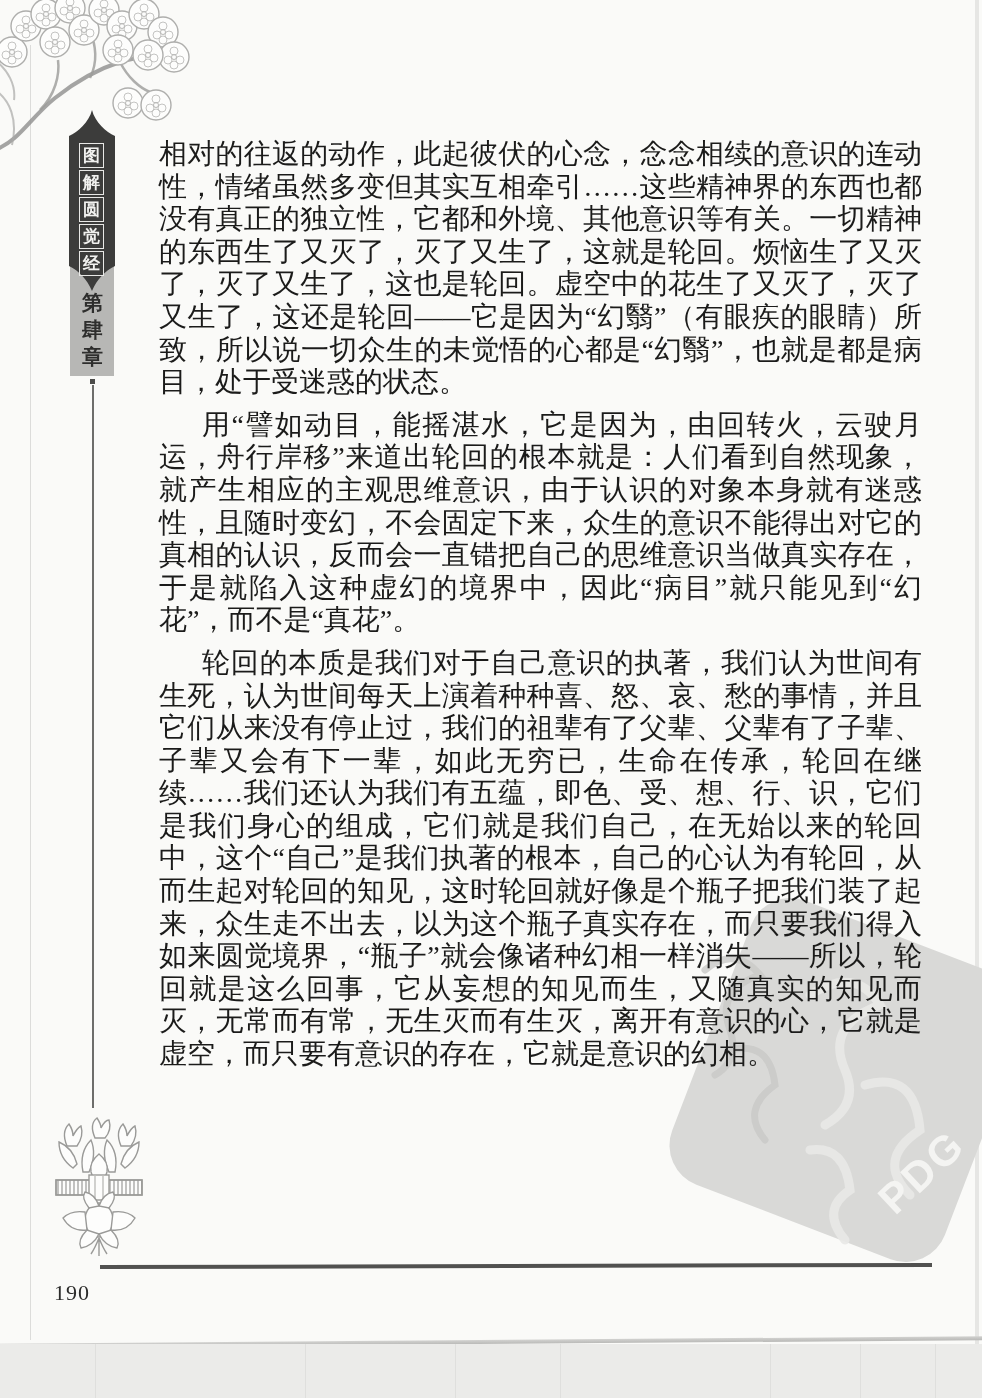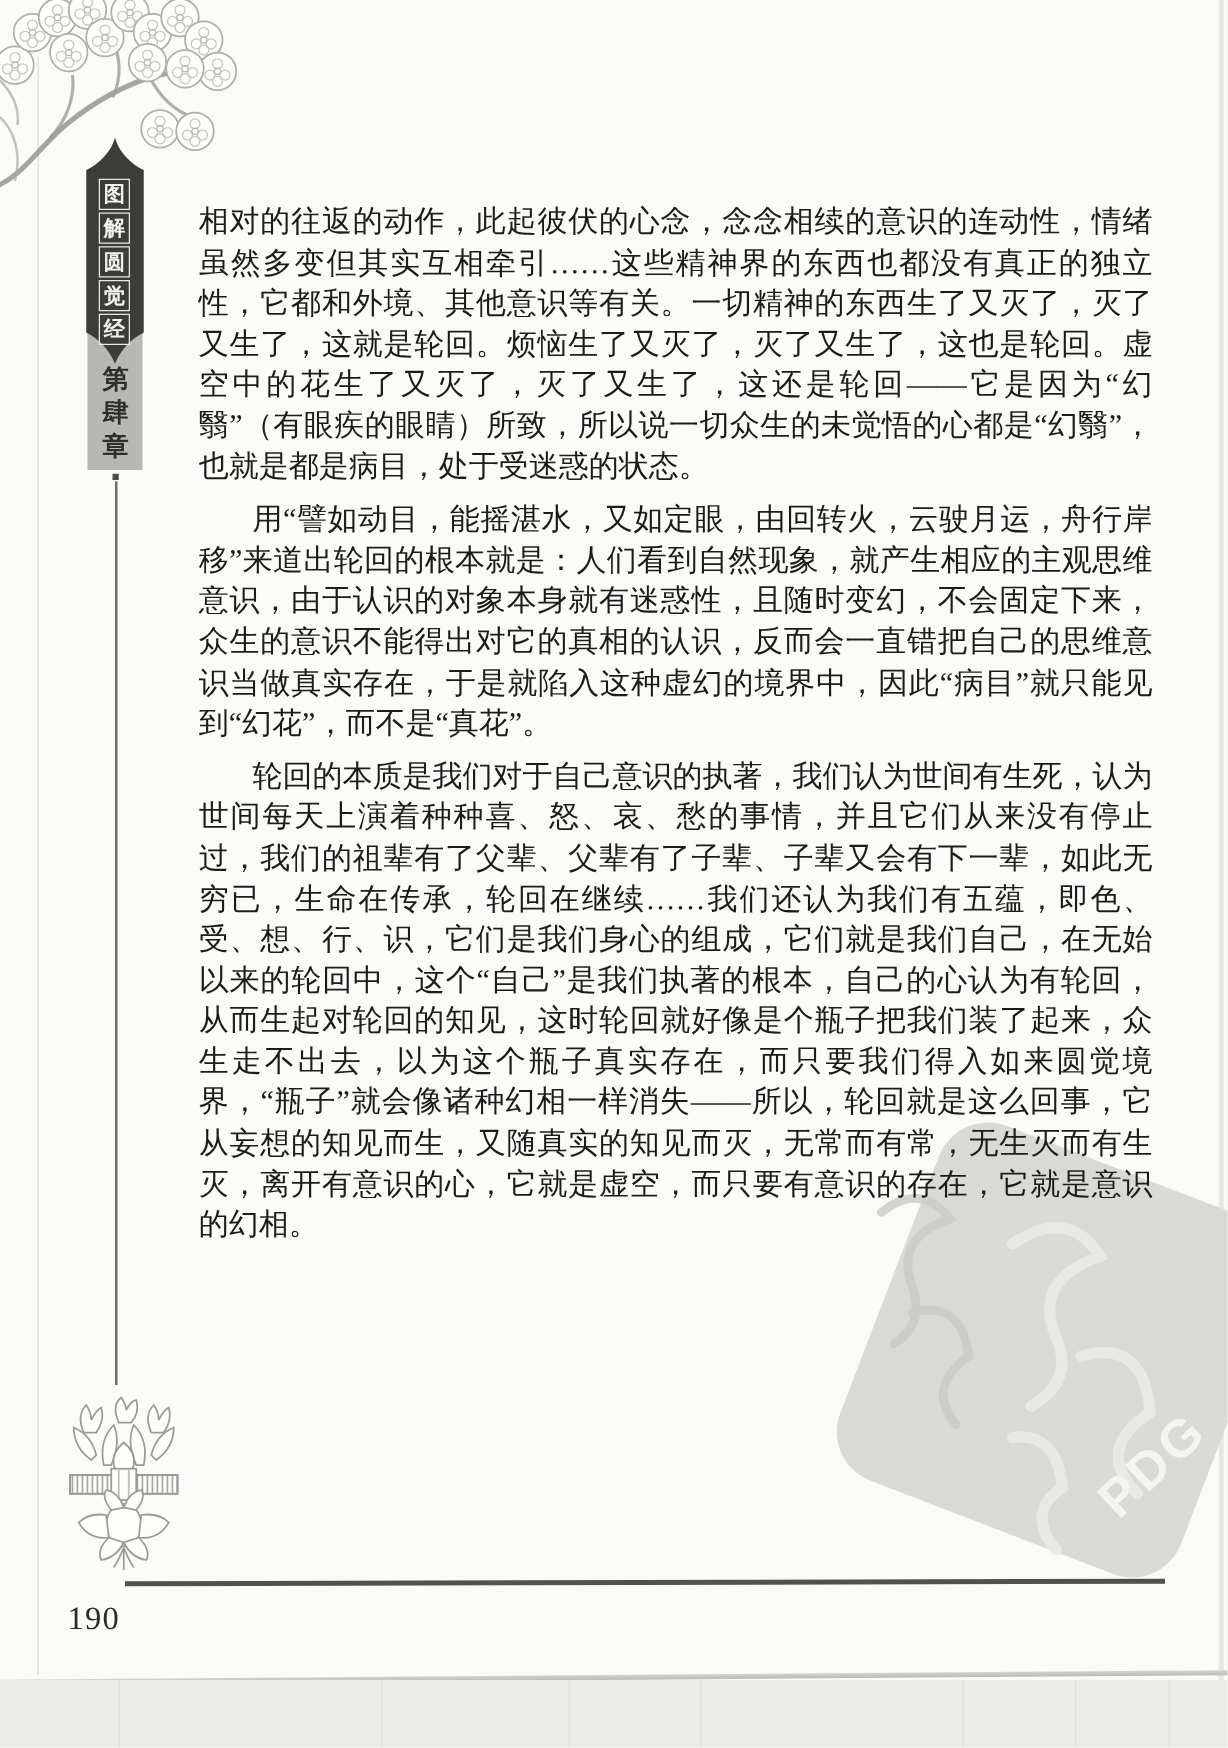--- a/index.html
+++ b/index.html
@@ -46,34 +46,34 @@
   .chapter-col{position:absolute;left:80px;top:289px;width:25px;}
   .chapter-char{
     width:25px;height:27px;display:flex;align-items:center;justify-content:center;
     color:#2e2e2d;font-size:21px;font-weight:bold;
     font-family:"Liberation Sans","DejaVu Sans",sans-serif;
   }
   .divider-dot{position:absolute;left:90px;top:379px;width:5px;height:5px;background:#4c4c4a;}
   .divider-line{position:absolute;left:92px;top:385px;width:1.5px;height:723px;background:#6d6d6b;}
   
   .body-text{
-    position:absolute;left:159px;top:162px;width:763px;
-    font-size:24px;line-height:32.6px;color:#1b1b1a;
+    position:absolute;left:159px;top:138px;width:763px;
+    font-size:28px;line-height:32.6px;color:#1b1b1a;
     text-align:justify;text-justify:inter-ideograph;
   }
   .body-text p{margin:0 0 10px 0;}
   .body-text p.indented{text-indent:43px;}
   
   .footer-rule{
     position:absolute;left:100px;top:1264px;width:832px;height:4px;
     background:#515150;transform:rotate(-0.15deg);
   }
   .page-number{
     position:absolute;left:54px;top:1280px;
-    font-size:26px;color:#2b2b2a;letter-spacing:1px;
+    font-size:22px;color:#2b2b2a;letter-spacing:1px;
   }
   
   .page-edge{
     position:absolute;left:-8px;top:1340px;width:1000px;height:4px;
     background:linear-gradient(#d2d2d0,#b9b9b7);
     transform:rotate(-0.45deg);
   }
   .scan-strip{
     position:absolute;left:0;top:1344px;width:982px;height:54px;
     background:#ebebe9;
@@ -187,21 +187,21 @@
       <path d="M56,92 q8,-10 4,-16 q-10,2 -14,14 z"></path>
       <path d="M34,114 q-10,10 -6,18 q12,-2 18,-14 z"></path>
       <path d="M58,114 q10,10 6,18 q-12,-2 -18,-14 z"></path>
 
       <path d="M46,122 q-4,10 -8,16 M46,122 q4,10 8,16 M46,122 l0,18" fill="none"></path>
     </g>
   </svg>
 
   <div class="body-text">
     <p>相对的往返的动作，此起彼伏的心念，念念相续的意识的连动性，情绪虽然多变但其实互相牵引……这些精神界的东西也都没有真正的独立性，它都和外境、其他意识等有关。一切精神的东西生了又灭了，灭了又生了，这就是轮回。烦恼生了又灭了，灭了又生了，这也是轮回。虚空中的花生了又灭了，灭了又生了，这还是轮回——它是因为“幻翳”（有眼疾的眼睛）所致，所以说一切众生的未觉悟的心都是“幻翳”，也就是都是病目，处于受迷惑的状态。</p>
-    <p class="indented">用“譬如动目，能摇湛水，又如定眼，由回转火，云驶月运，舟行岸移”来道出轮回的根本就是：人们看到自然现象，就产生相应的主观思维意识，由于认识的对象本身就有迷惑性，且随时变幻，不会固定下来，众生的意识不能得出对它的真相的认识，反而会一直错把自己的思维意识当做真实存在，于是就陷入这种虚幻的境界中，因此“病目”就只能见到“幻花”，而不是“真花”。</p>
+    <p class="indented">用“譬如动目，能摇湛水，它是因为，由回转火，云驶月运，舟行岸移”来道出轮回的根本就是：人们看到自然现象，就产生相应的主观思维意识，由于认识的对象本身就有迷惑性，且随时变幻，不会固定下来，众生的意识不能得出对它的真相的认识，反而会一直错把自己的思维意识当做真实存在，于是就陷入这种虚幻的境界中，因此“病目”就只能见到“幻花”，而不是“真花”。</p>
     <p class="indented">轮回的本质是我们对于自己意识的执著，我们认为世间有生死，认为世间每天上演着种种喜、怒、哀、愁的事情，并且它们从来没有停止过，我们的祖辈有了父辈、父辈有了子辈、子辈又会有下一辈，如此无穷已，生命在传承，轮回在继续……我们还认为我们有五蕴，即色、受、想、行、识，它们是我们身心的组成，它们就是我们自己，在无始以来的轮回中，这个“自己”是我们执著的根本，自己的心认为有轮回，从而生起对轮回的知见，这时轮回就好像是个瓶子把我们装了起来，众生走不出去，以为这个瓶子真实存在，而只要我们得入如来圆觉境界，“瓶子”就会像诸种幻相一样消失——所以，轮回就是这么回事，它从妄想的知见而生，又随真实的知见而灭，无常而有常，无生灭而有生灭，离开有意识的心，它就是虚空，而只要有意识的存在，它就是意识的幻相。</p>
   </div>
 
   <div class="footer-rule"></div>
   <div class="page-number">190</div>
 </div>
 
 <div class="page-edge"></div>
 <div class="scan-strip">
   <div class="streak" style="left:95px;"></div>

